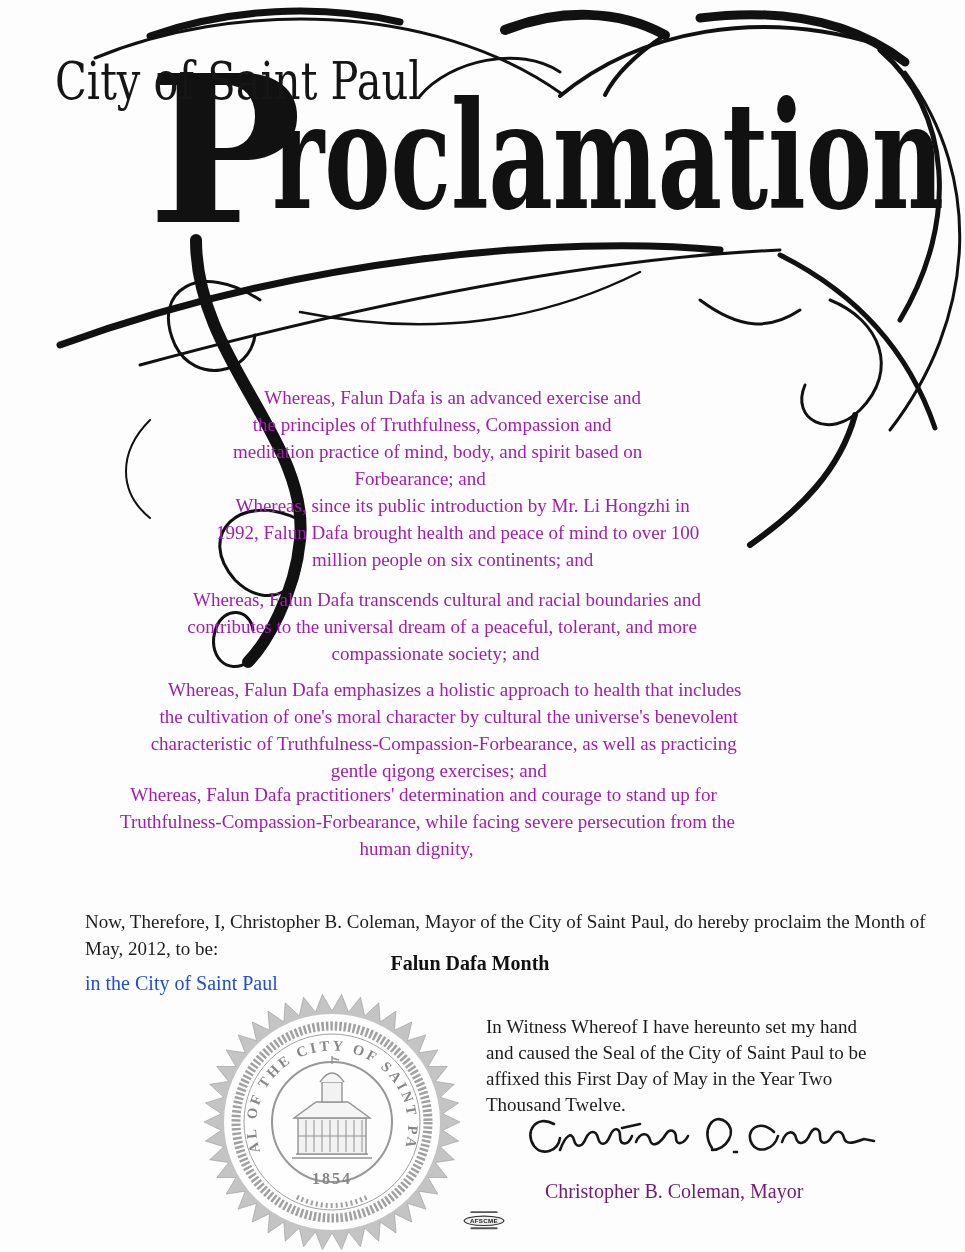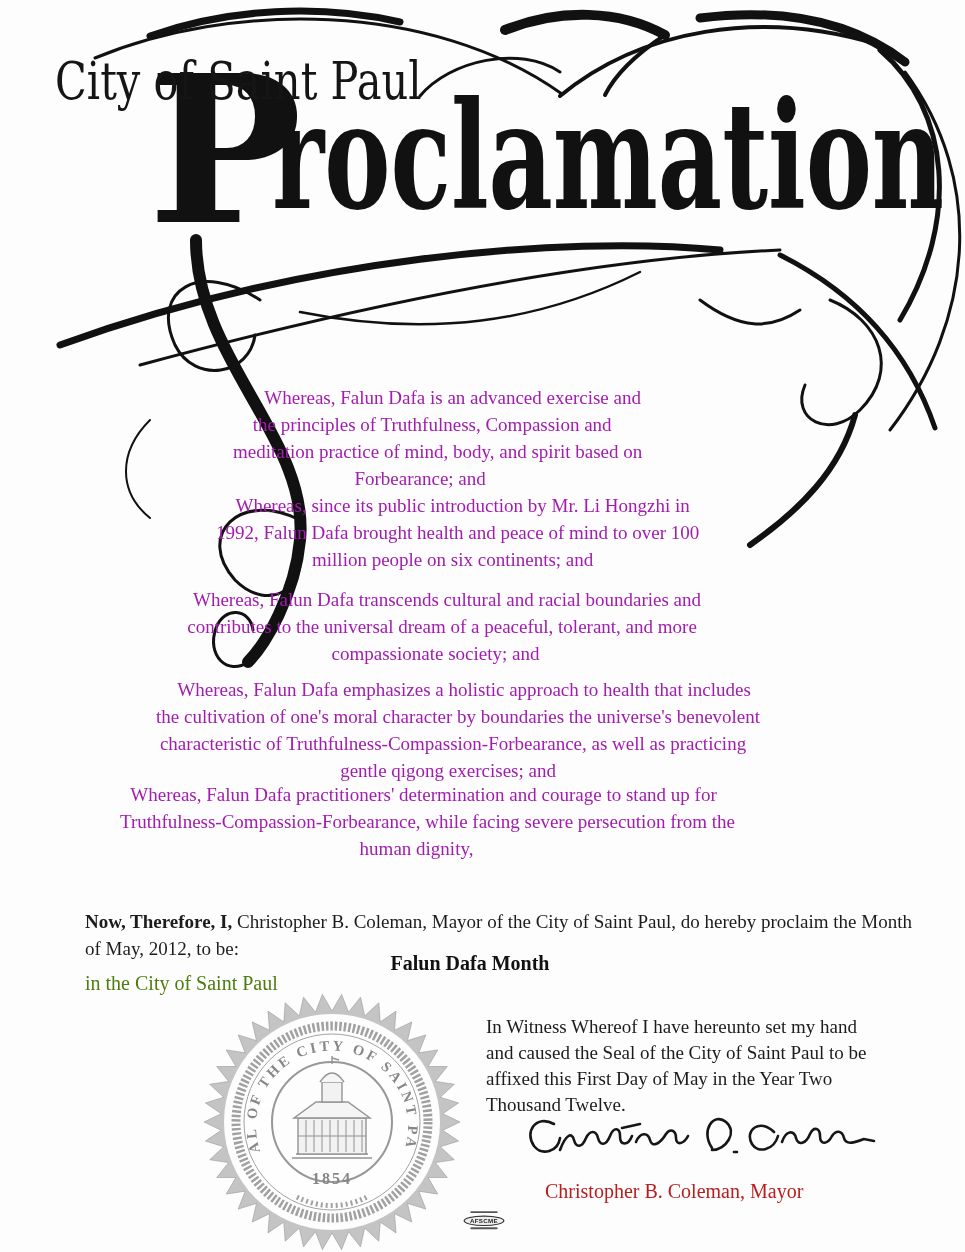--- a/index.html
+++ b/index.html
@@ -21,38 +21,38 @@
   .para div{white-space:nowrap;}
   #para-1{top:384px;}
   #para-2{top:492px;}
   #para-3{top:586px;}
   #para-4{top:676px;}
   #para-5{top:781px;}
   #therefore{
     position:absolute;left:85px;top:889px;width:845px;
     font-size:19px;line-height:27px;color:#1c1c1c;
   }
-  #therefore b{font-weight:bold;}
+  #therefore b{font-weight:normal;}
   #month-title{
     position:absolute;left:0;top:952px;width:940px;text-align:center;
     font-size:20px;font-weight:bold;color:#111;
   }
   #in-city{
-    position:absolute;left:85px;top:972px;font-size:20px;color:#4d7c0f;
+    position:absolute;left:85px;top:972px;font-size:20px;color:#1d4ed8;
   }
   
   #seal-wrap{position:absolute;left:202px;top:992px;width:260px;height:260px;opacity:0.92;}
   
   #witness{
     position:absolute;left:486px;top:1014px;width:410px;
     font-size:19px;line-height:26px;color:#1c1c1c;
   }
   #signature-svg{position:absolute;left:520px;top:1106px;}
   #mayor-name{
-    position:absolute;left:545px;top:1180px;font-size:20px;color:#b91c1c;
+    position:absolute;left:545px;top:1180px;font-size:20px;color:#701a75;
   }
   
   #union-bug{
     position:absolute;left:444px;top:1210px;width:80px;height:40px;
     transform:scale(0.62);transform-origin:center top;text-align:center;
   }
   #union-bug .bar{height:3px;background:#555;margin:2px 18px;border-radius:2px;}
   #union-bug .oval{
     display:inline-block;border:2px solid #333;border-radius:50%;
     padding:1px 8px;font-family:"Liberation Sans", sans-serif;
@@ -116,21 +116,21 @@
   </div>
 
   <div class="para" id="para-3">
     <div style="margin-left:193px">Whereas, Falun Dafa transcends cultural and racial boundaries and</div>
     <div style="margin-left:183px">contributes to the universal dream of a peaceful, tolerant, and more</div>
     <div style="margin-left:170px">compassionate society; and</div>
   </div>
 
   <div class="para" id="para-4">
     <div style="margin-left:168px">Whereas, Falun Dafa emphasizes a holistic approach to health that includes</div>
-    <div style="margin-left:156px">the cultivation of one's moral character by boundaries the universe's benevolent</div>
+    <div style="margin-left:156px">the cultivation of one's moral character by cultural the universe's benevolent</div>
     <div style="margin-left:146px">characteristic of Truthfulness-Compassion-Forbearance, as well as practicing</div>
     <div style="margin-left:136px">gentle qigong exercises; and</div>
   </div>
 
   <div class="para" id="para-5">
     <div style="margin-left:112px">Whereas, Falun Dafa practitioners' determination and courage to stand up for</div>
     <div style="margin-left:120px">Truthfulness-Compassion-Forbearance, while facing severe persecution from the</div>
     <div style="margin-left:98px">human dignity,</div>
   </div>
 

